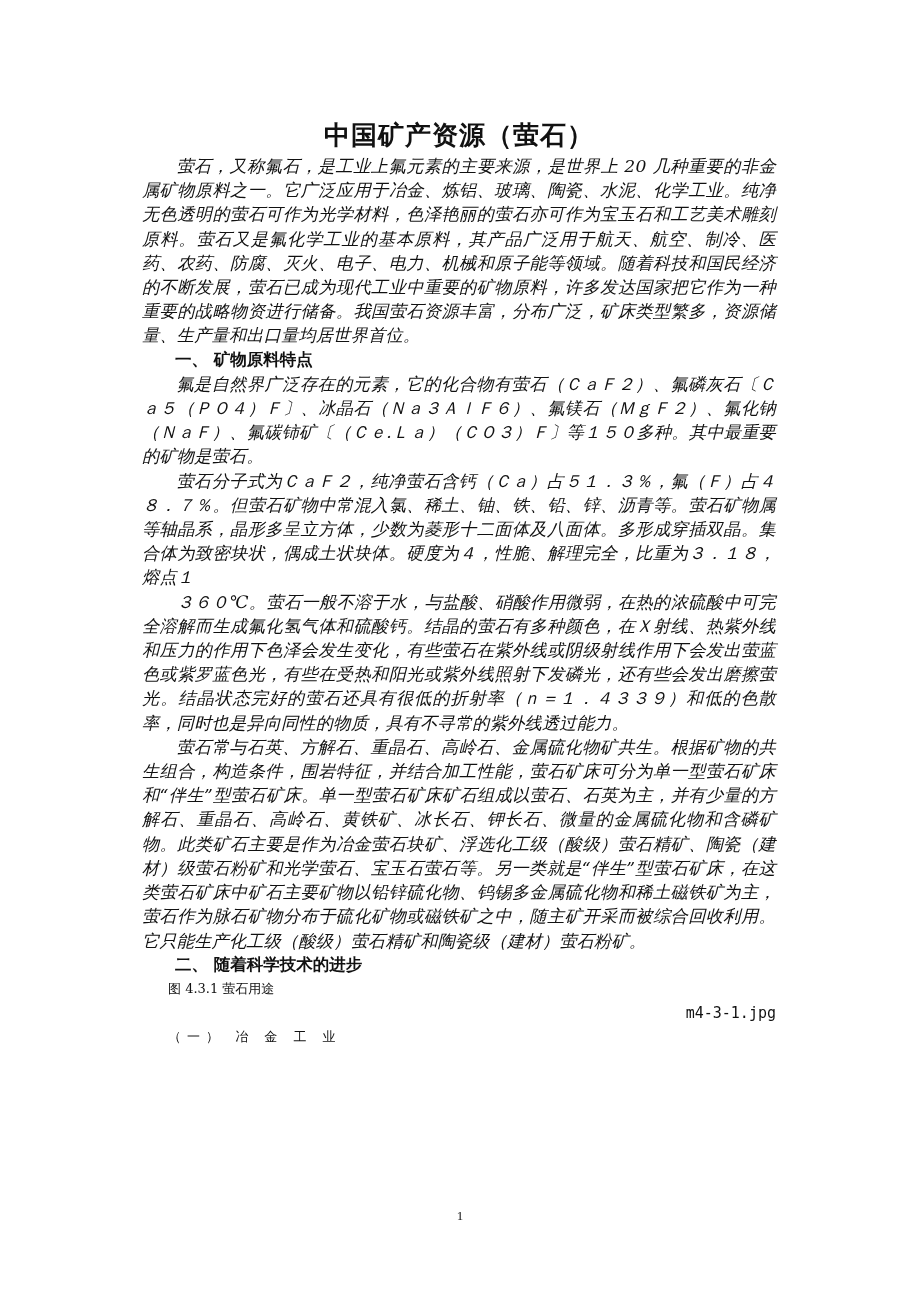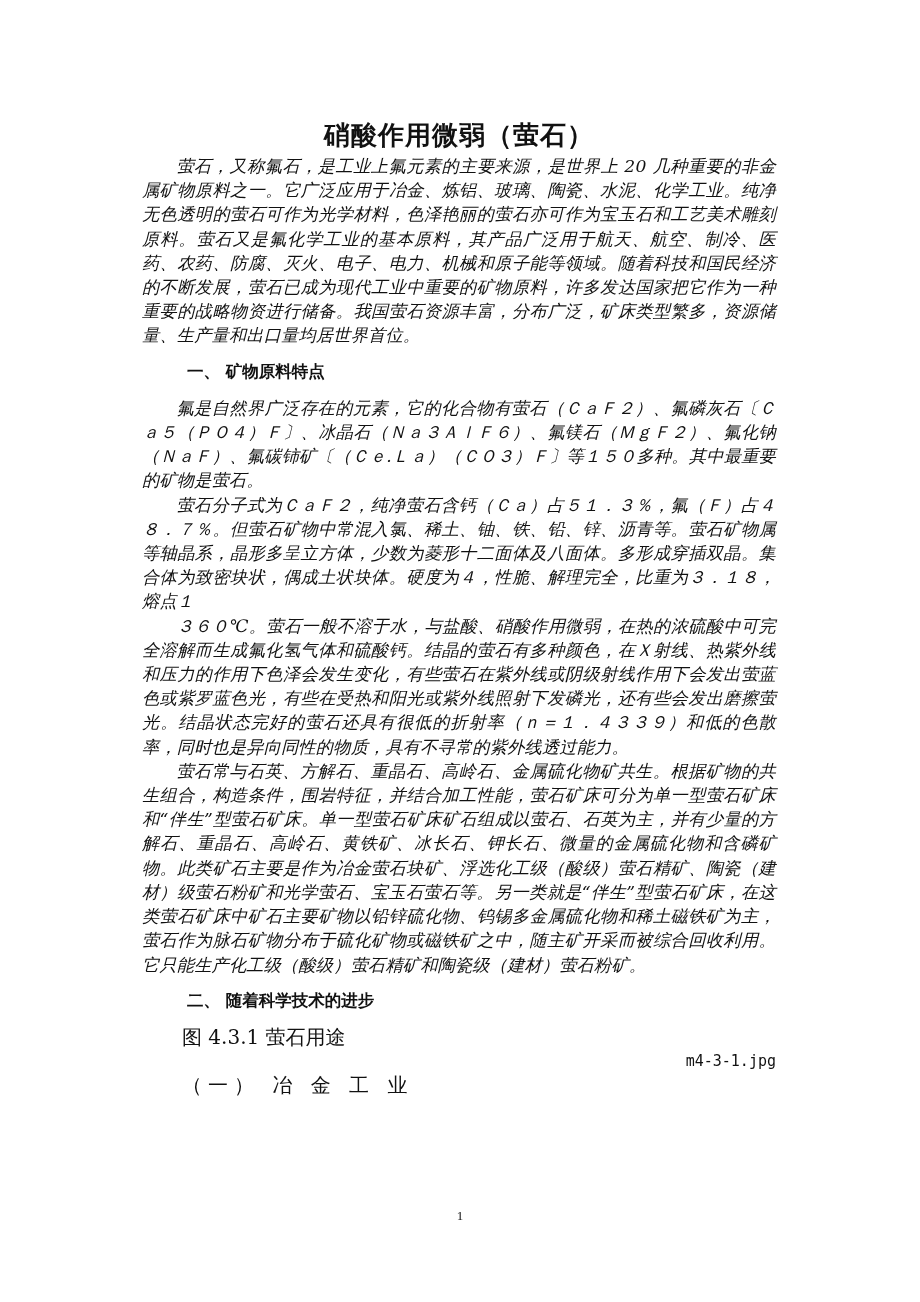--- a/index.html
+++ b/index.html
@@ -37,25 +37,25 @@
       text-indent: 2em;
       text-align: justify;
       letter-spacing: 0.2px;
       font-style: italic;
     }
     .heading {
       font-family: "DejaVu Sans", "Liberation Sans", sans-serif;
       font-weight: bold;
       font-size: 16.5px;
       line-height: 24.2px;
-      margin: 12px;
+      margin: 0;
       padding-left: 2em;
     }
     .plain {
-      font-size: 20px;
+      font-size: 13px;
       line-height: 24.2px;
       margin: 0;
       padding-left: 2em;
     }
     .spaced {
       letter-spacing: 6px;
     }
     .mono {
       font-family: "DejaVu Sans Mono", "Liberation Mono", monospace;
       font-size: 15px;
@@ -68,21 +68,21 @@
       width: 920px;
       text-align: center;
       font-size: 13px;
       font-family: "Liberation Serif", "DejaVu Serif", serif;
     }
   </style>
 </head>
 <body>
 
 <div class="page">
-  <h1 class="title">硝酸作用微弱（萤石）</h1>
+  <h1 class="title">中国矿产资源（萤石）</h1>
 
   <p class="para">萤石，又称氟石，是工业上氟元素的主要来源，是世界上 20 几种重要的非金属矿物原料之一。它广泛应用于冶金、炼铝、玻璃、陶瓷、水泥、化学工业。纯净无色透明的萤石可作为光学材料，色泽艳丽的萤石亦可作为宝玉石和工艺美术雕刻原料。萤石又是氟化学工业的基本原料，其产品广泛用于航天、航空、制冷、医药、农药、防腐、灭火、电子、电力、机械和原子能等领域。随着科技和国民经济的不断发展，萤石已成为现代工业中重要的矿物原料，许多发达国家把它作为一种重要的战略物资进行储备。我国萤石资源丰富，分布广泛，矿床类型繁多，资源储量、生产量和出口量均居世界首位。</p>
 
   <p class="heading">一、  矿物原料特点</p>
   <p class="para">氟是自然界广泛存在的元素，它的化合物有萤石（ＣａＦ２）、氟磷灰石〔Ｃａ５（ＰＯ４）Ｆ〕、冰晶石（Ｎａ３ＡｌＦ６）、氟镁石（ＭｇＦ２）、氟化钠（ＮａＦ）、氟碳铈矿〔（Ｃｅ.Ｌａ）（ＣＯ３）Ｆ〕等１５０多种。其中最重要的矿物是萤石。</p>
   <p class="para">萤石分子式为ＣａＦ２，纯净萤石含钙（Ｃａ）占５１．３％，氟（Ｆ）占４８．７％。但萤石矿物中常混入氯、稀土、铀、铁、铅、锌、沥青等。萤石矿物属等轴晶系，晶形多呈立方体，少数为菱形十二面体及八面体。多形成穿插双晶。集合体为致密块状，偶成土状块体。硬度为４，性脆、解理完全，比重为３．１８，熔点１</p>
   <p class="para">３６０℃。萤石一般不溶于水，与盐酸、硝酸作用微弱，在热的浓硫酸中可完全溶解而生成氟化氢气体和硫酸钙。结晶的萤石有多种颜色，在Ｘ射线、热紫外线和压力的作用下色泽会发生变化，有些萤石在紫外线或阴级射线作用下会发出萤蓝色或紫罗蓝色光，有些在受热和阳光或紫外线照射下发磷光，还有些会发出磨擦萤光。结晶状态完好的萤石还具有很低的折射率（ｎ＝１．４３３９）和低的色散率，同时也是异向同性的物质，具有不寻常的紫外线透过能力。</p>
   <p class="para">萤石常与石英、方解石、重晶石、高岭石、金属硫化物矿共生。根据矿物的共生组合，构造条件，围岩特征，并结合加工性能，萤石矿床可分为单一型萤石矿床和“伴生”型萤石矿床。单一型萤石矿床矿石组成以萤石、石英为主，并有少量的方解石、重晶石、高岭石、黄铁矿、冰长石、钾长石、微量的金属硫化物和含磷矿物。此类矿石主要是作为冶金萤石块矿、浮选化工级（酸级）萤石精矿、陶瓷（建材）级萤石粉矿和光学萤石、宝玉石萤石等。另一类就是“伴生”型萤石矿床，在这类萤石矿床中矿石主要矿物以铅锌硫化物、钨锡多金属硫化物和稀土磁铁矿为主，萤石作为脉石矿物分布于硫化矿物或磁铁矿之中，随主矿开采而被综合回收利用。它只能生产化工级（酸级）萤石精矿和陶瓷级（建材）萤石粉矿。</p>
 
   <p class="heading">二、  随着科学技术的进步</p>

